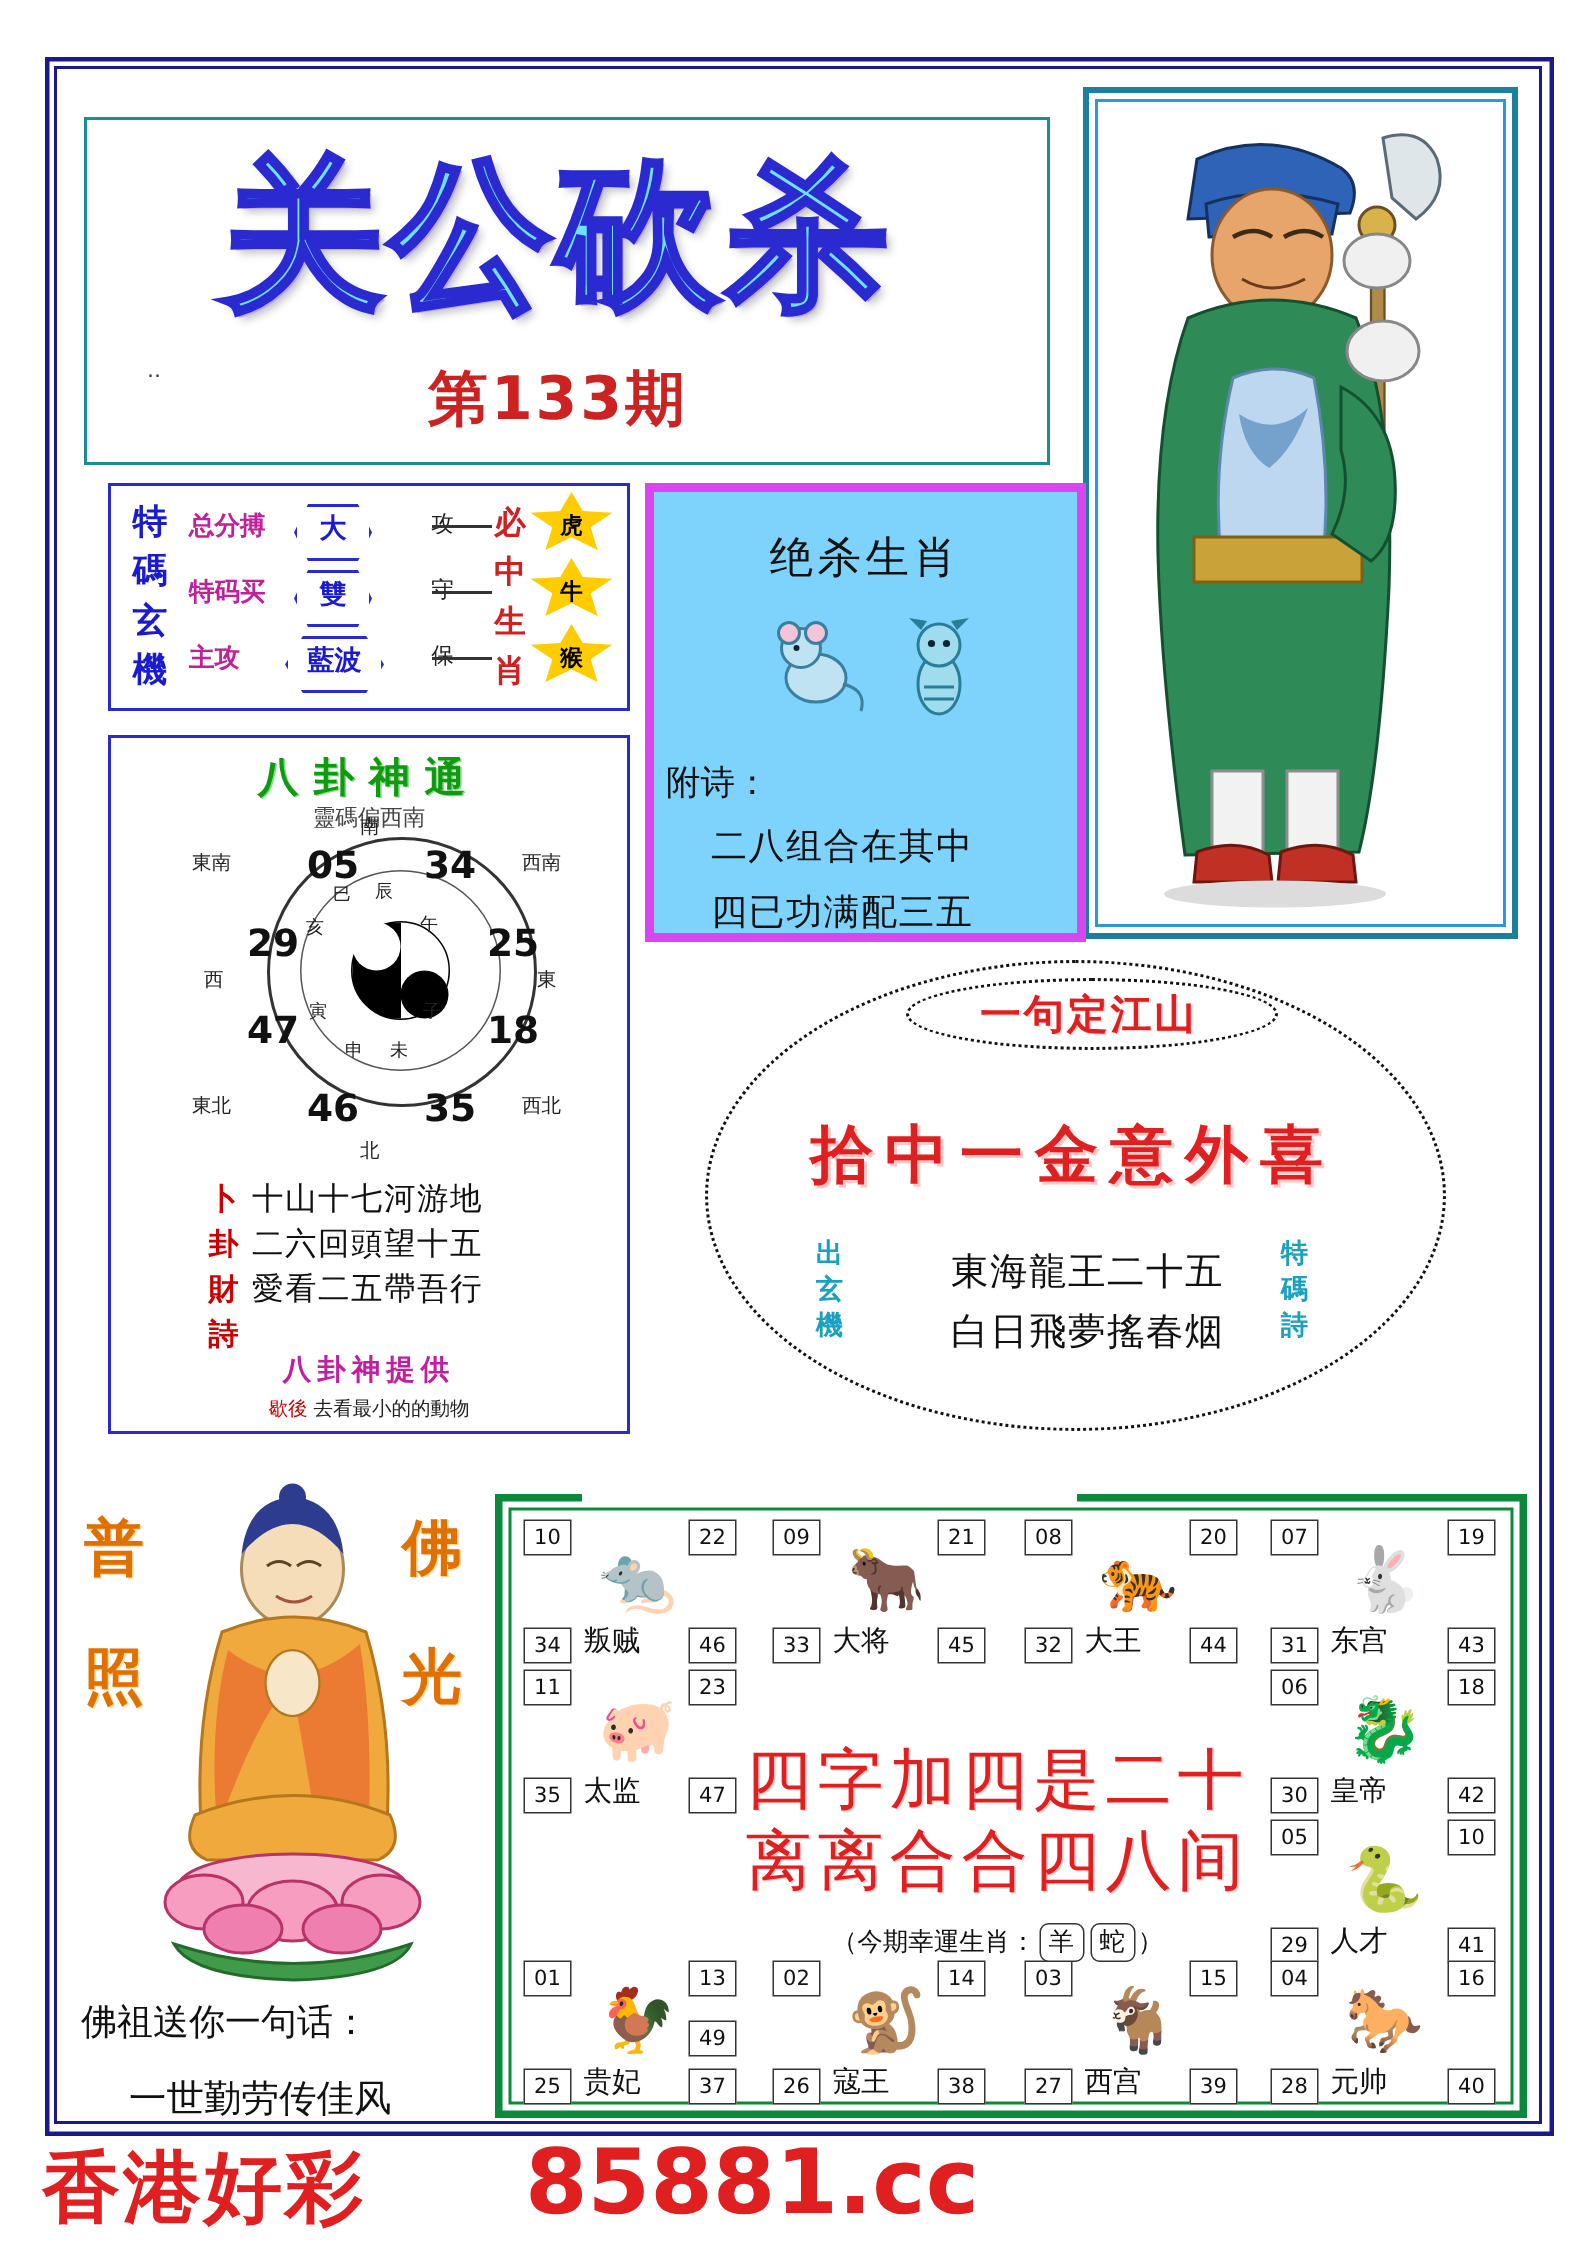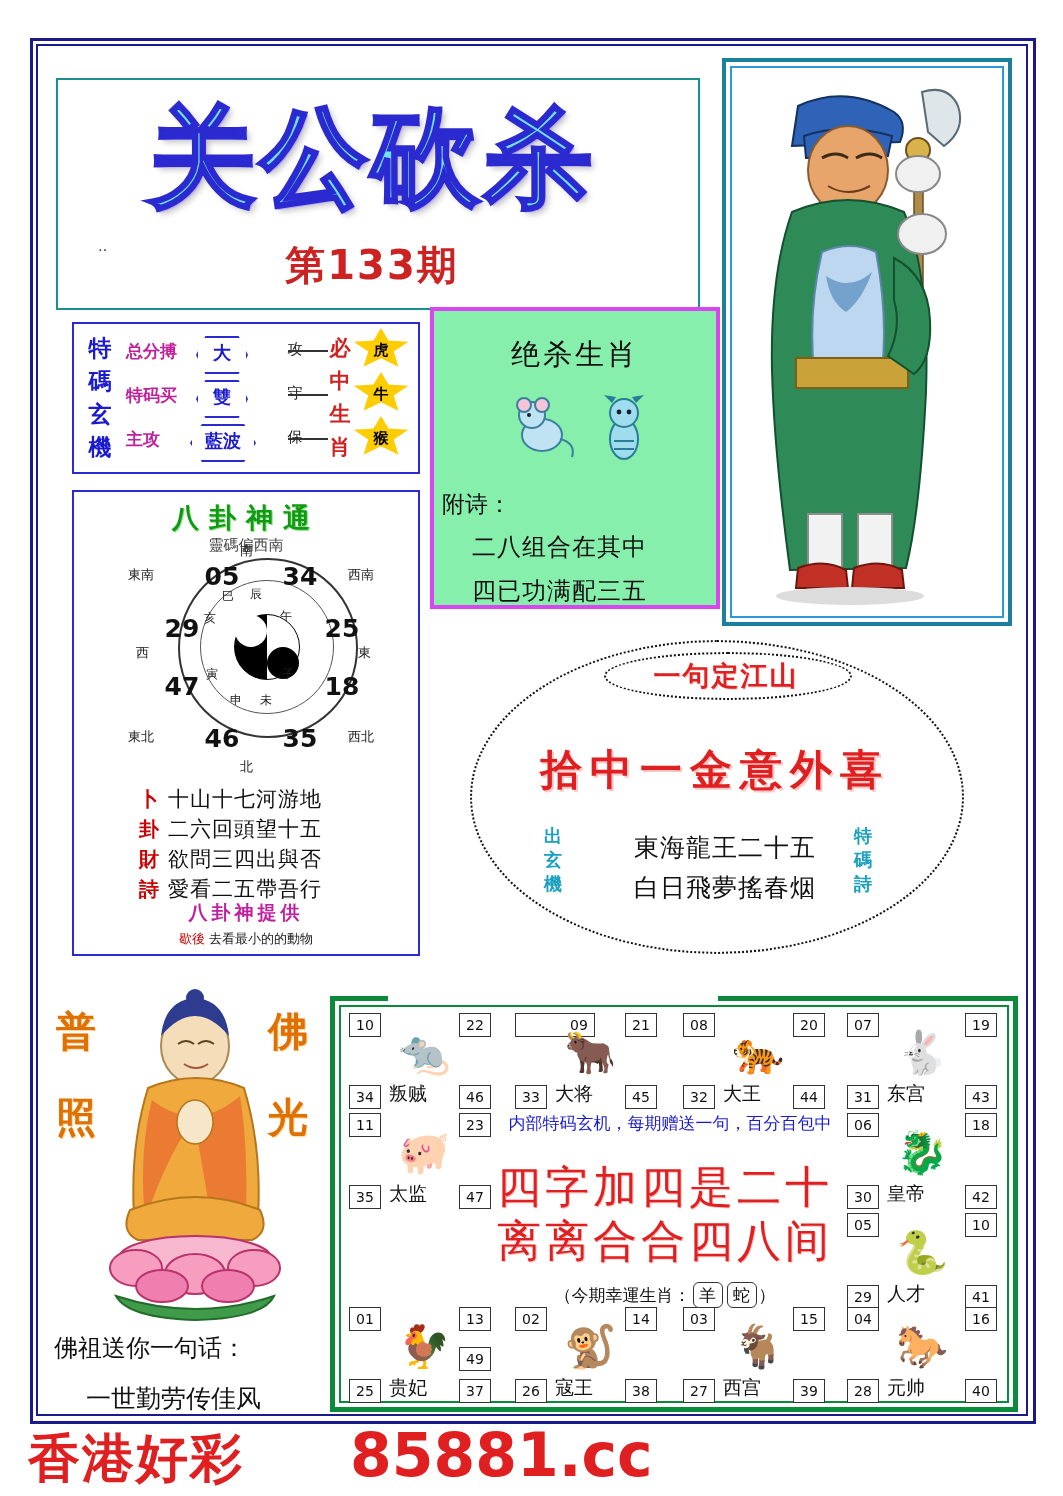--- a/index.html
+++ b/index.html
@@ -76,21 +76,21 @@
     line-height:30px;text-align:center;font-family:"DejaVu Sans",sans-serif;}
   .poem .lines{position:absolute;left:34px;top:0;width:248px;font-size:21px;color:#111;line-height:30px;
     font-family:"DejaVu Serif",serif;letter-spacing:1px;}
   .bagua-foot{position:absolute;left:0;top:408px;width:344px;text-align:center;font-size:19px;
     color:#c020a0;font-weight:bold;letter-spacing:4px;font-family:"DejaVu Sans",sans-serif;}
   .bagua-foot2{position:absolute;left:0;top:438px;width:344px;text-align:center;font-size:13px;color:#222;
     font-family:"DejaVu Serif",serif;}
   .bagua-foot2 .red{color:#cc0000;}
 
   
-  .jsbox{position:absolute;left:430px;top:307px;width:282px;height:294px;border:4px solid #d946ef;background:#86efac;}
+  .jsbox{position:absolute;left:430px;top:322px;width:282px;height:294px;border:6px solid #d946ef;background:#7dd3fc;}
   .js-title{position:absolute;left:0;top:24px;width:282px;text-align:center;font-size:29px;color:#111;
     font-family:"DejaVu Serif",serif;letter-spacing:3px;}
   .js-animals{position:absolute;left:0;top:78px;width:282px;height:84px;}
   .js-poem-lbl{position:absolute;left:8px;top:178px;font-size:23px;color:#111;font-family:"DejaVu Serif",serif;}
   .js-poem{position:absolute;left:38px;top:214px;width:240px;font-size:24px;color:#111;line-height:44px;
     font-family:"DejaVu Serif",serif;letter-spacing:1px;}
 
   
   .oval{position:absolute;left:470px;top:640px;width:490px;height:310px;border:2px dotted #111;border-radius:50%;}
   .oval-t{position:absolute;left:604px;top:652px;width:244px;height:44px;border:2px dotted #111;border-radius:50%;}
@@ -259,21 +259,20 @@
     <div class="bzhi" style="left:186px;top:200px;">未</div>
     <div class="bzhi" style="left:132px;top:174px;">寅</div>
     <div class="bzhi" style="left:208px;top:174px;">子</div>
     <div class="bzhi" style="left:156px;top:200px;">申</div>
 
     <div class="poem">
       <div class="lbl">卜卦財詩</div>
       <div class="lines">
         <div>十山十七河游地</div>
         <div>二六回頭望十五</div>
-        <div>欲問三四出與否</div>
         <div>愛看二五帶吾行</div>
       </div>
     </div>
     <div class="bagua-foot">八卦神提供</div>
     <div class="bagua-foot2">
       <span class="red">歇後</span>
       <span>去看最小的的動物</span>
     </div>
   </div>
 
@@ -360,21 +359,21 @@
 
     <div class="cell" style="left:14px;top:12px;">
       <div class="cnum" style="left:0;top:0;">10</div>
       <div class="cnum" style="left:110px;top:0;">22</div>
       <div class="cglyph">🐀</div>
       <div class="cnum" style="left:0;bottom:0;">34</div>
       <div class="cnum" style="left:110px;bottom:0;">46</div>
       <div class="cname">叛贼</div>
     </div>
     <div class="cell" style="left:180px;top:12px;">
-      <div class="cnum" style="left:0;top:0;padding-left:48px;">09</div>
+      <div class="cnum" style="left:0;top:0;">09</div>
       <div class="cnum" style="left:110px;top:0;">21</div>
       <div class="cglyph">🐂</div>
       <div class="cnum" style="left:0;bottom:0;">33</div>
       <div class="cnum" style="left:110px;bottom:0;">45</div>
       <div class="cname">大将</div>
     </div>
     <div class="cell" style="left:348px;top:12px;">
       <div class="cnum" style="left:0;top:0;">08</div>
       <div class="cnum" style="left:110px;top:0;">20</div>
       <div class="cglyph">🐅</div>
@@ -446,21 +445,20 @@
       <div class="cnum" style="left:0;top:0;">04</div>
       <div class="cnum" style="left:118px;top:0;">16</div>
       <div class="cglyph">🐎</div>
       <div class="cnum" style="left:0;bottom:0;">28</div>
       <div class="cnum" style="left:118px;bottom:0;">40</div>
       <div class="cname">元帅</div>
     </div>
   </div>
 
   <div class="tbl-white"></div>
-  <div class="tbl-note">内部特码玄机，每期赠送一句，百分百包中</div>
   <div class="tbl-big">
     <div>四字加四是二十</div>
     <div>离离合合四八间</div>
   </div>
   <div class="tbl-lucky">
     <span>（今期幸運生肖：</span><span class="lucky-badge">羊</span><span class="lucky-badge">蛇</span><span>）</span>
   </div>
 
   <div class="f1">香港好彩</div>
   <div class="f2">85881.cc</div>

